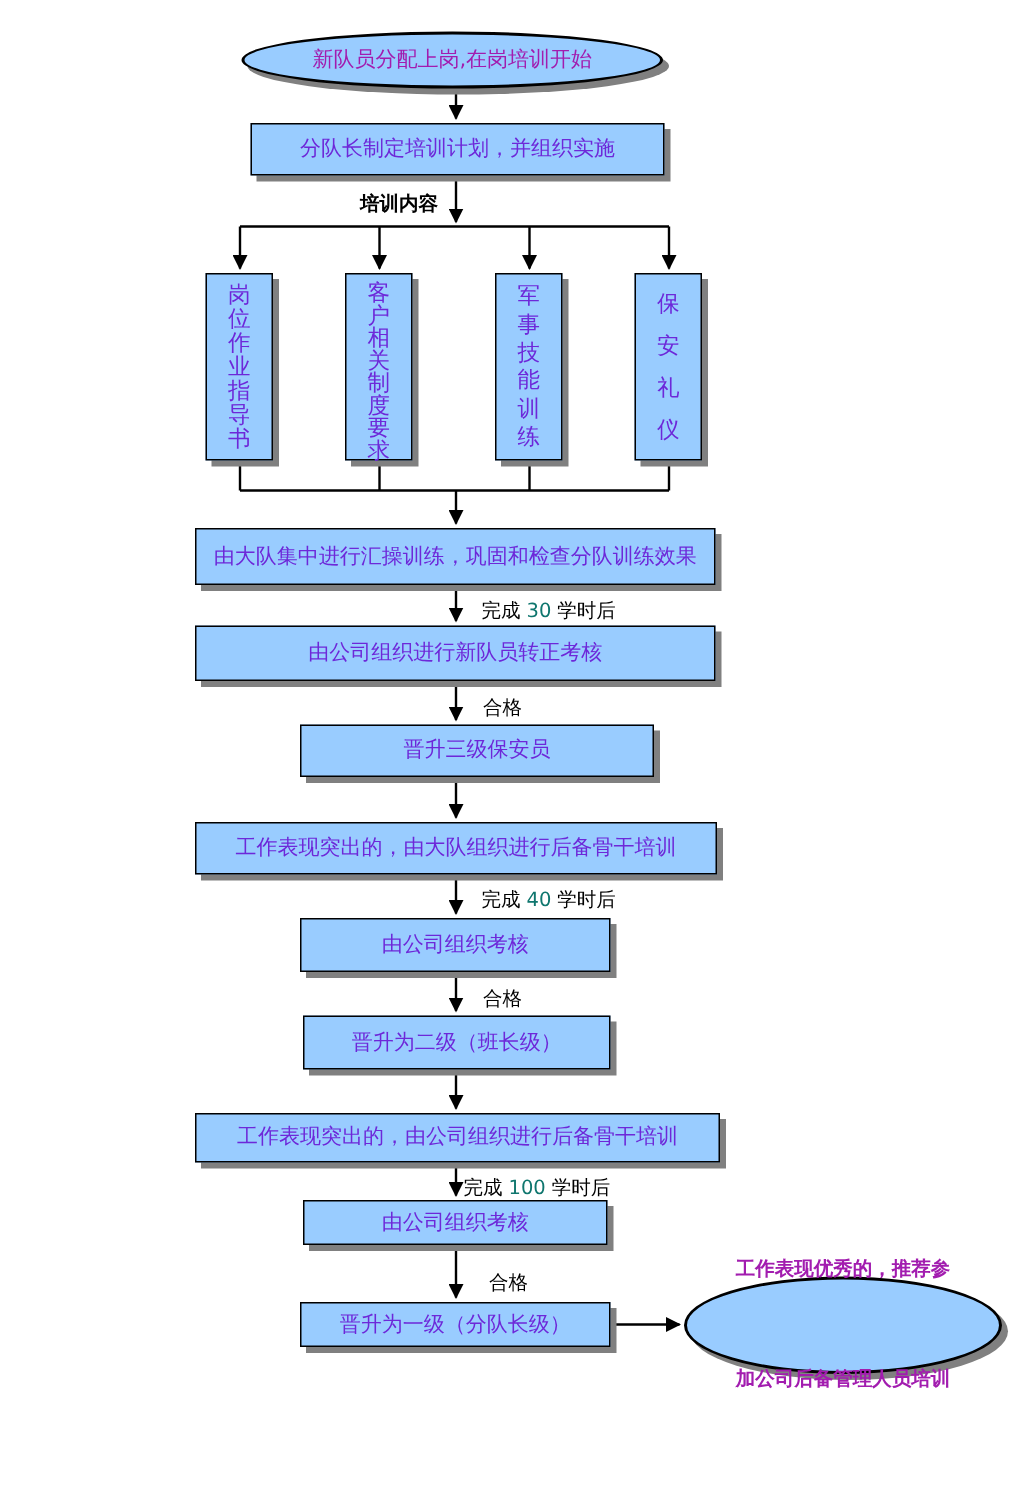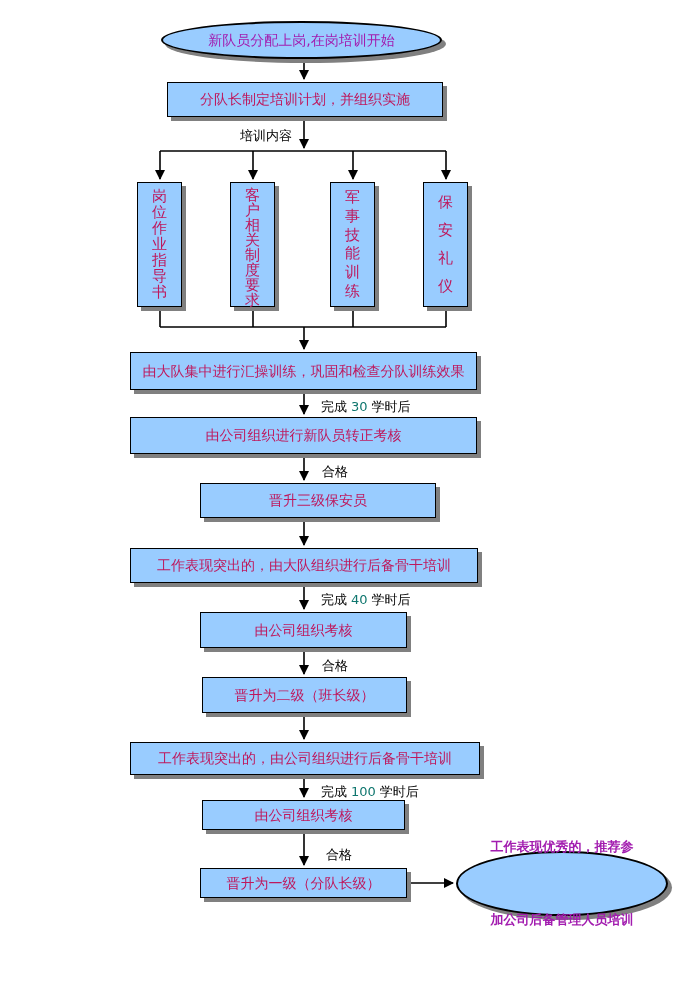--- a/index.html
+++ b/index.html
@@ -14,21 +14,21 @@
   #connectors {
     position:absolute; left:0; top:0; width:682px; height:991px;
     pointer-events:none;
   }
   .node {
     position:absolute;
     background:#99CCFF;
     border:1px solid #000000;
     box-shadow:4px 4px 0 #808080;
     display:flex; align-items:center; justify-content:center;
-    font-size:14px; color:#be185d;
+    font-size:14px; color:#6d28d9;
     text-align:center;
     line-height:1.2;
     z-index:2;
   }
   .ellipse {
     border-radius:50%;
     border-width:2px;
     color:#a21caf;
   }
   .end-ellipse {
@@ -67,26 +67,26 @@
   #n-level3    { left:200px; top:483px; width:236px; height:35px; }
   #n-backbone1 { left:130px; top:548px; width:348px; height:35px; }
   #n-exam2     { left:200px; top:612px; width:207px; height:36px; }
   #n-level2    { left:202px; top:677px; width:205px; height:36px; }
   #n-backbone2 { left:130px; top:742px; width:350px; height:33px; }
   #n-exam3     { left:202px; top:800px; width:203px; height:30px; }
   #n-level1    { left:200px; top:868px; width:207px; height:30px; }
   #n-end      { left:456px; top:851px; width:212px; height:65px; }
 
   
-  #l-content { left:190px; top:127px; width:102px; }
+  #l-content { left:190px; top:127px; width:102px;font-weight:bold; }
   #l-h30   { left:321px; top:398px; }
   #l-pass1 { left:322px; top:463px; }
   #l-h60   { left:321px; top:591px; }
   #l-pass2 { left:322px; top:657px; }
-  #l-h100  { left:321px; top:783px; }
+  #l-h100  { left:309px; top:783px; }
   #l-pass3 { left:326px; top:846px; }
 </style>
 </head>
 <body>
 
 <div id="canvas">
 
   <svg id="connectors" width="682" height="991" viewBox="0 0 682 991" xmlns="http://www.w3.org/2000/svg">
     <defs>
       <marker id="arrow" markerWidth="10" markerHeight="10" refX="9" refY="5" orient="auto" markerUnits="userSpaceOnUse">

